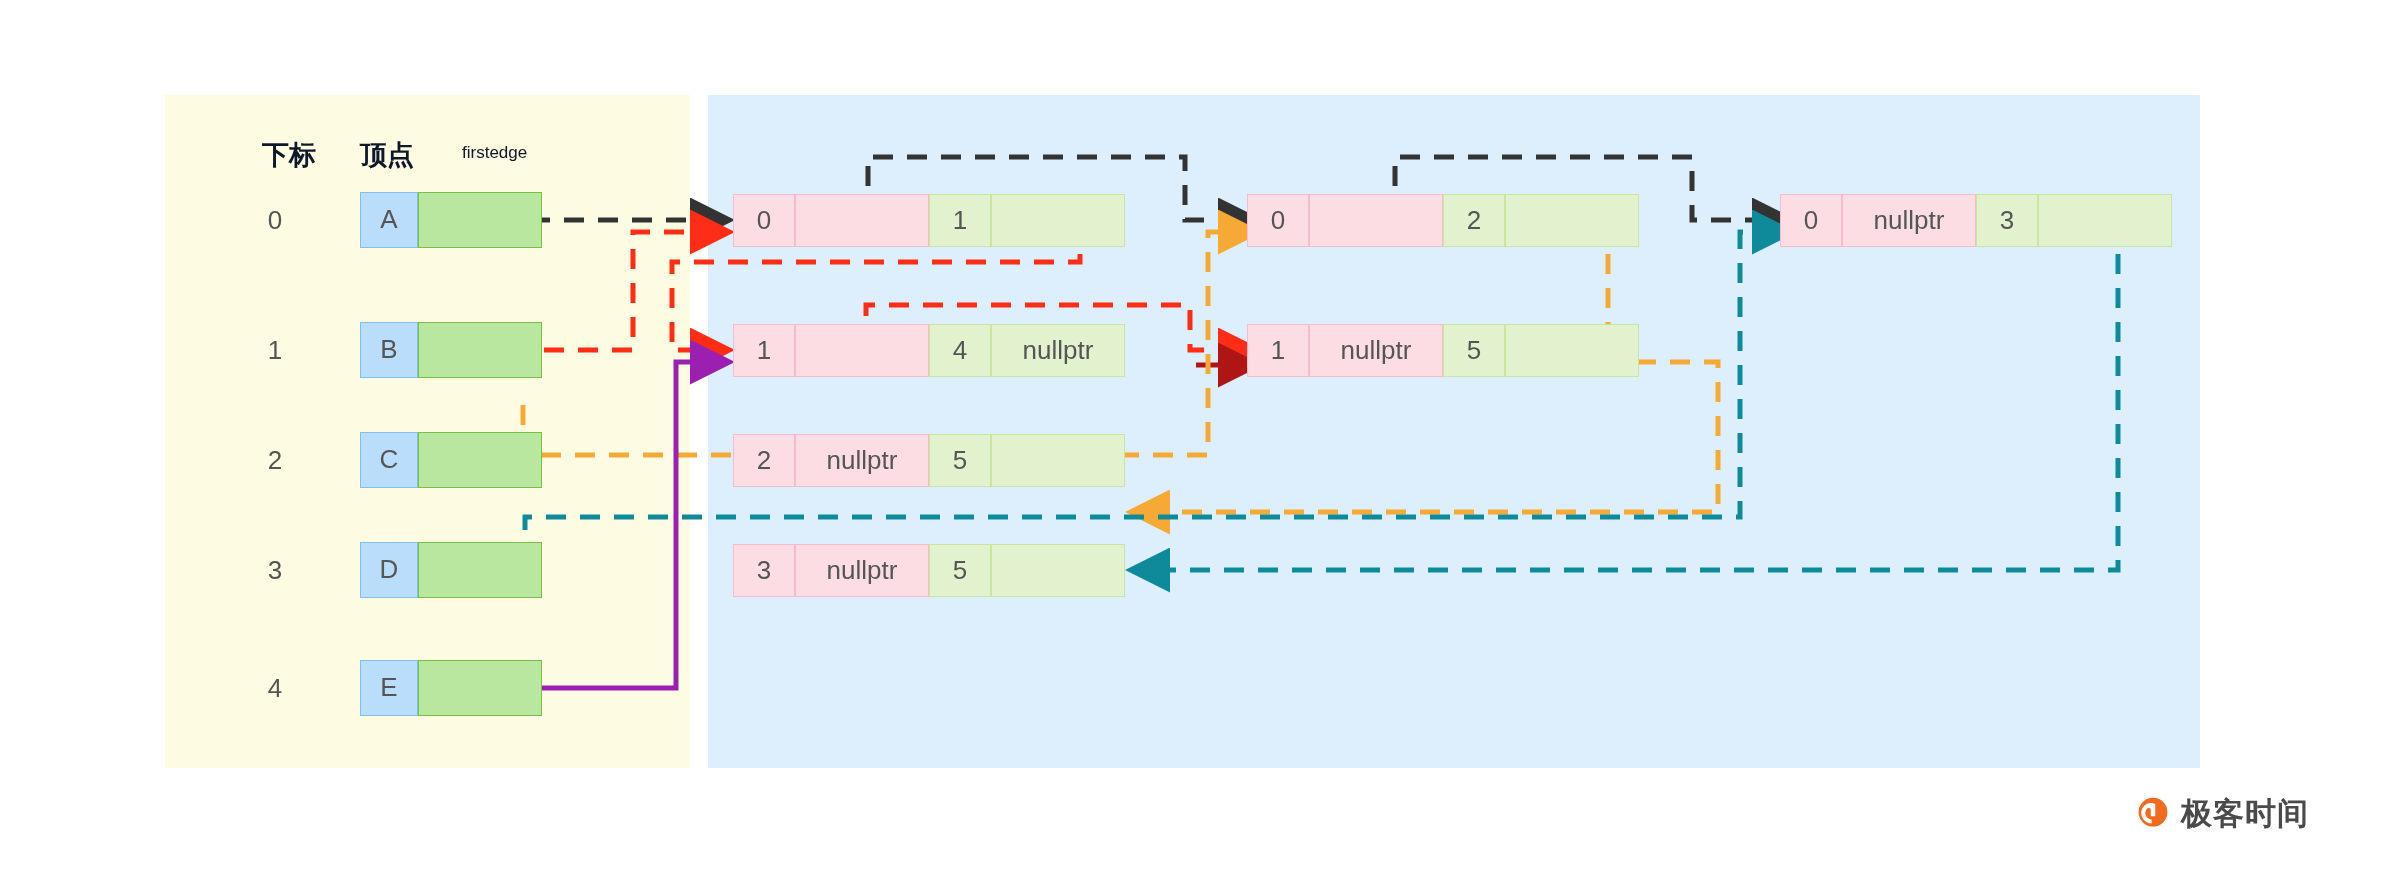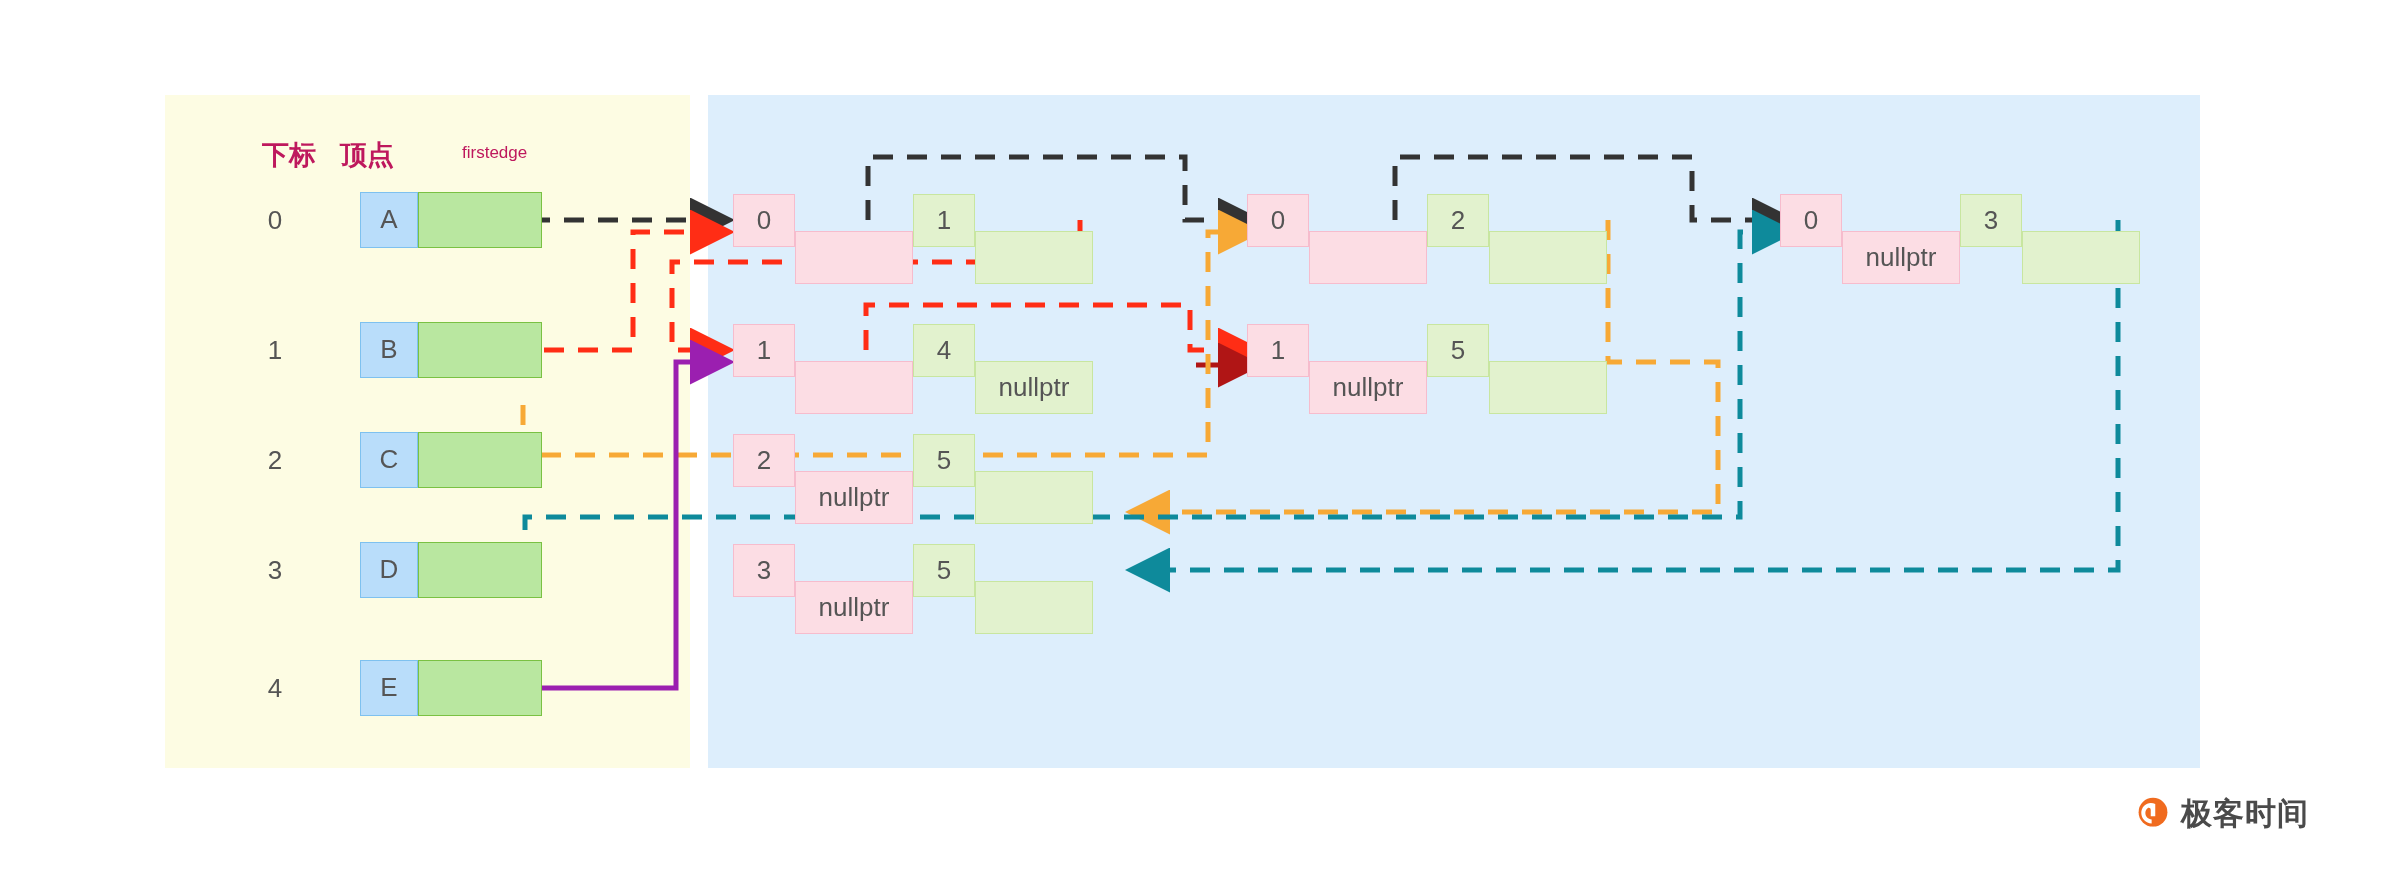--- a/index.html
+++ b/index.html
@@ -8,43 +8,43 @@
     font-family:"Liberation Sans","DejaVu Sans",sans-serif;
     color:#555;
   }
   #stage{position:absolute;left:0;top:0;width:2387px;height:875px;}
 
   .panel{position:absolute;}
   #panel-left{left:165px;top:95px;width:525px;height:673px;background:#fdfce3;}
   #panel-right{left:708px;top:95px;width:1492px;height:673px;background:#ddeefc;}
 
   
-  .hdr{position:absolute;font-size:27px;color:#be185d;white-space:nowrap;}
+  .hdr{position:absolute;font-size:27px;color:#0f172a;white-space:nowrap;}
   #hdr-index{left:262px;top:137px;font-weight:bold;}
-  #hdr-vertex{left:340px;top:137px;font-weight:bold;}
+  #hdr-vertex{left:360px;top:137px;font-weight:bold;}
   #hdr-firstedge{left:462px;top:143px;font-size:17px;}
 
   
   .vrow{position:absolute;left:300px;height:56px;}
   .vrow .idx{position:absolute;left:-40px;top:0;width:30px;height:56px;
              line-height:56px;text-align:center;font-size:26px;color:#555;}
   .vrow .vcell{position:absolute;left:60px;top:0;width:58px;height:56px;
              background:#b9ddfa;border:1.6px solid #7ec1ef;box-sizing:border-box;
              line-height:53px;text-align:center;font-size:26px;color:#555;}
   .vrow .ecell{position:absolute;left:118px;top:0;width:124px;height:56px;
              background:#b9e7a0;border:1.6px solid #7ac143;box-sizing:border-box;}
 
   
   .node{position:absolute;height:53px;display:flex;}
   .node .c{box-sizing:border-box;height:53px;line-height:50px;text-align:center;
            font-size:26px;color:#555;white-space:nowrap;}
   .node .c.pink{background:#fcdde4;border:1.5px solid #f6bccd;}
   .node .c.green{background:#e2f2ce;border:1.5px solid #c8e6a0;}
   .w-sm{width:62px;}
-  .w-lg{width:118px;margin-top:37px;}
+  .w-lg{width:134px;}
 
   
   #logo{position:absolute;left:2135px;top:793px;display:flex;align-items:center;gap:10px;}
   #logo .mark{width:36px;height:36px;}
   #logo .txt{font-size:31px;color:#4a4a4a;font-weight:bold;letter-spacing:1px;}
 
   svg#wires{position:absolute;left:0;top:0;width:2387px;height:875px;pointer-events:none;}
 </style>
 </head>
 <body>

